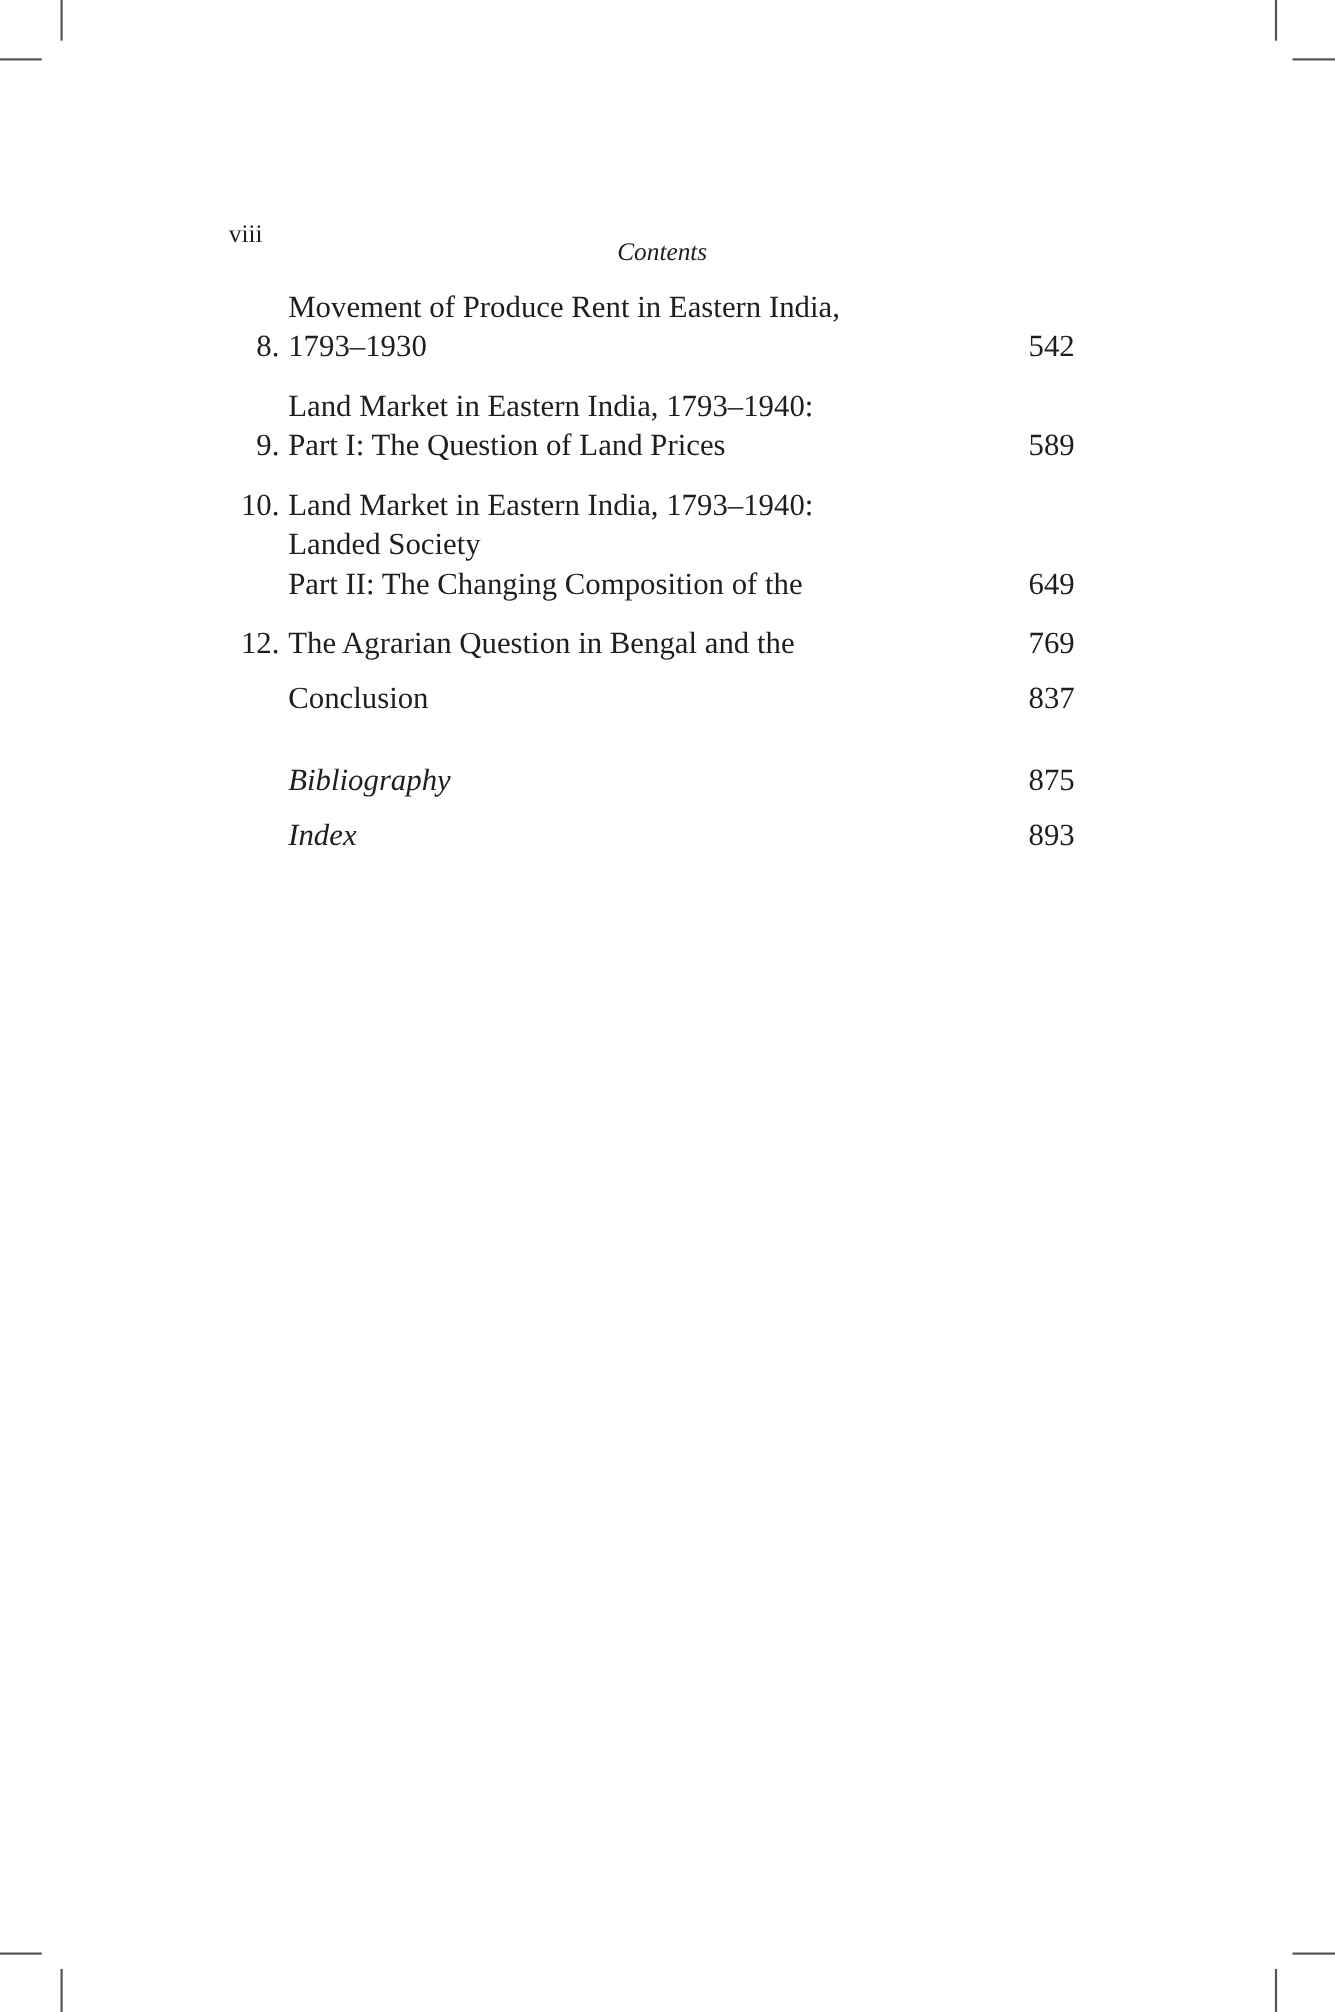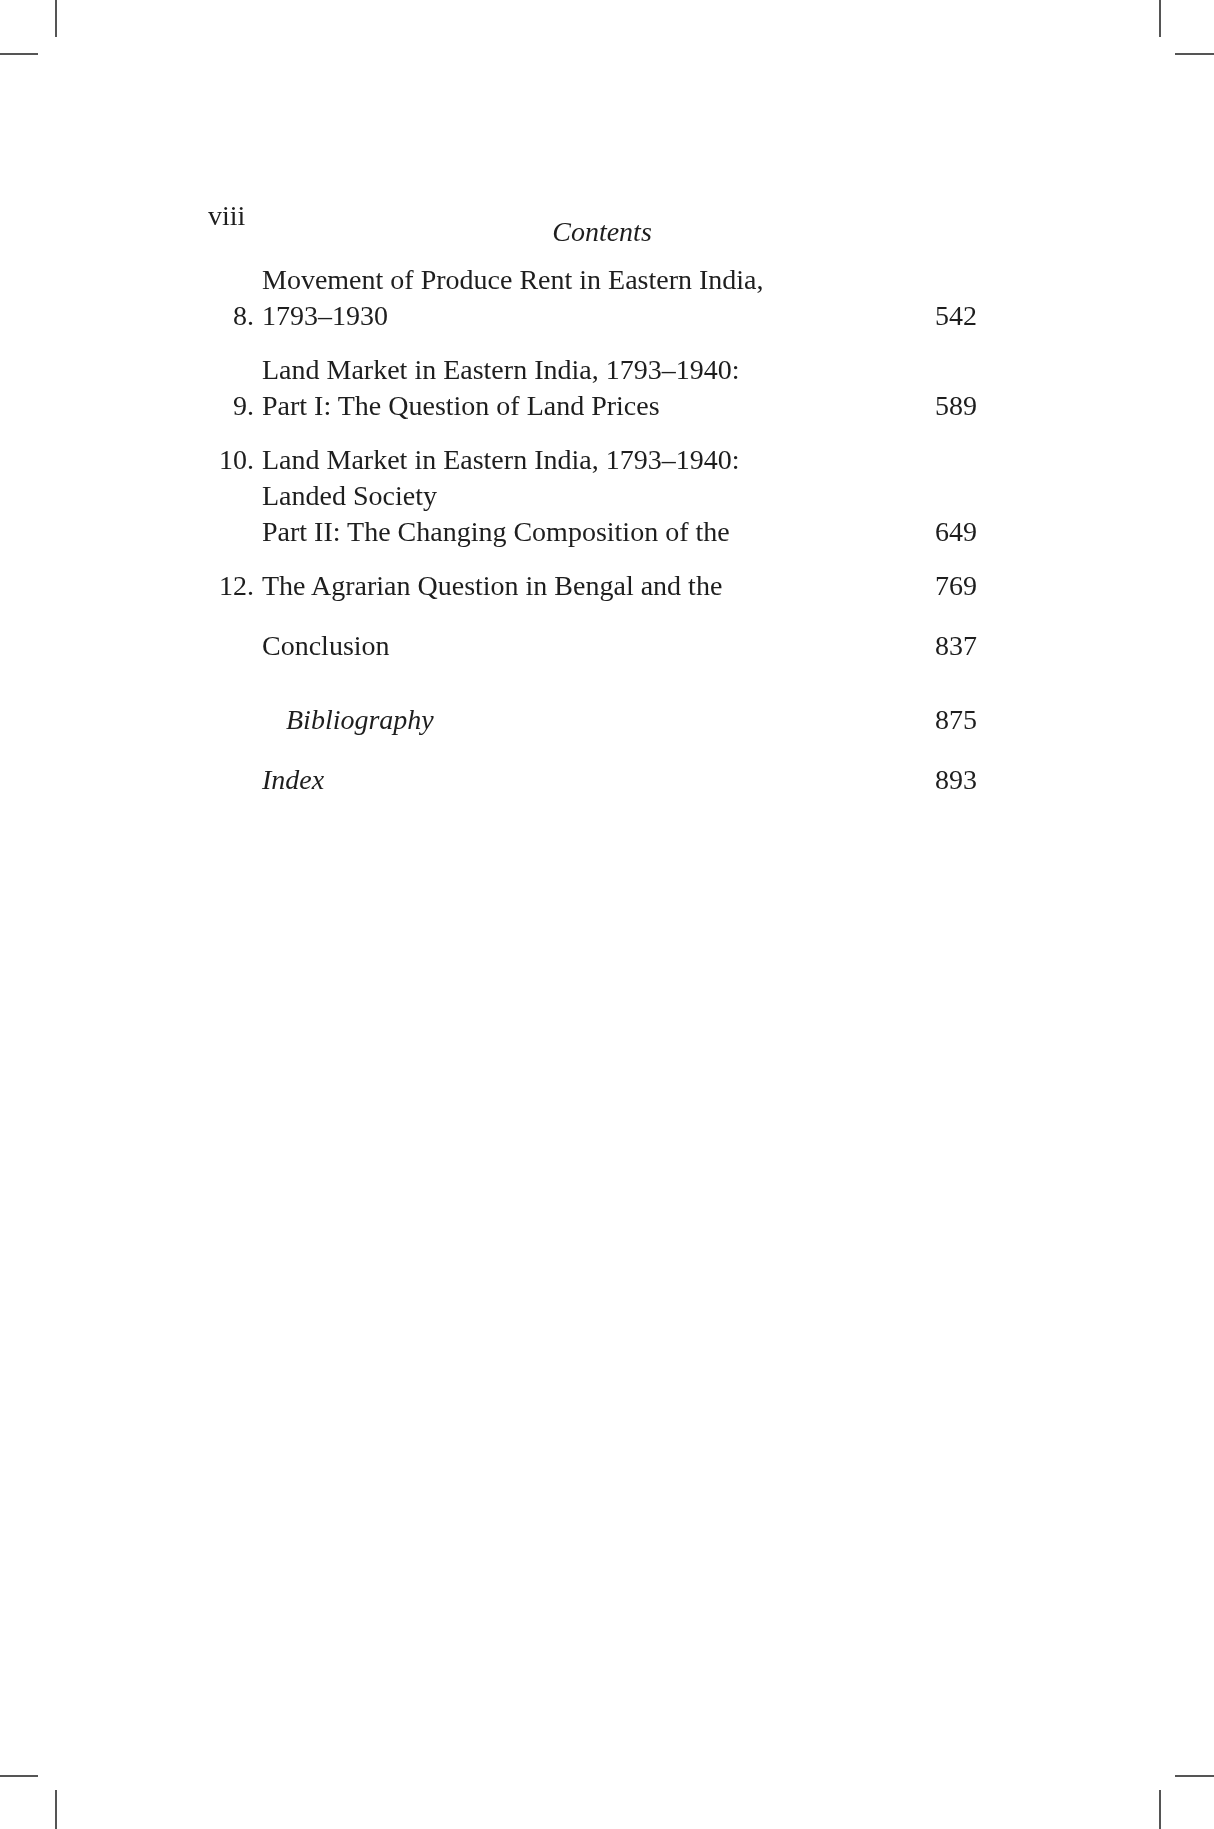--- a/index.html
+++ b/index.html
@@ -1,33 +1,33 @@
 <!DOCTYPE html>
 <html><head>
 <meta charset="utf-8">
 <style>
   html, body { margin:0; padding:0; background:#ffffff; }
   body { width:1214px; height:1829px; position:relative; overflow:hidden;
          font-family:"Liberation Serif","DejaVu Serif",serif; color:#1e1e1e; }
   .crop { position:absolute; background:#555; }
   .v { width:1.5px; }
   .h { height:1.5px; }
-  .header { position:absolute; top:200px; left:208px; width:788px; height:40px; font-size:28px; }
+  .header { position:absolute; top:200px; left:208px; width:788px; height:40px; font-size:23px; }
   .folio { position:absolute; left:0; top:0; }
   .running { position:absolute; left:0; right:0; top:16px; text-align:center; font-style:italic; padding-left:0px; }
   .toc { position:absolute; left:208px; width:788px; top:262px; font-size:28px; line-height:36px; }
   .entry { position:relative; display:flex; align-items:flex-end; }
   .num { width:54px; text-align:right; padding-right:8px; flex:0 0 54px; box-sizing:border-box; }
   .title { flex:1; padding-left:0px; }
   .title span { display:block; }
   .page { flex:0 0 80px; text-align:center; }
   .italic { font-style:italic; }
   .gap-sm { margin-top:18px; }
-  .gap-md { margin-top:24px; }
-  .gap-lg { margin-top:38px;gap:24px; }
+  .gap-md { margin-top:14px; }
+  .gap-lg { margin-top:38px; }
 </style>
 </head>
 <body>
 
 <div class="crop v" style="left:55px; top:0; height:37px;"></div>
 <div class="crop h" style="left:0; top:53px; width:38px;"></div>
 <div class="crop v" style="left:1159px; top:0; height:37px;"></div>
 <div class="crop h" style="left:1175px; top:53px; width:39px;"></div>
 <div class="crop h" style="left:0; top:1775px; width:38px;"></div>
 <div class="crop v" style="left:55px; top:1790px; height:39px;"></div>

